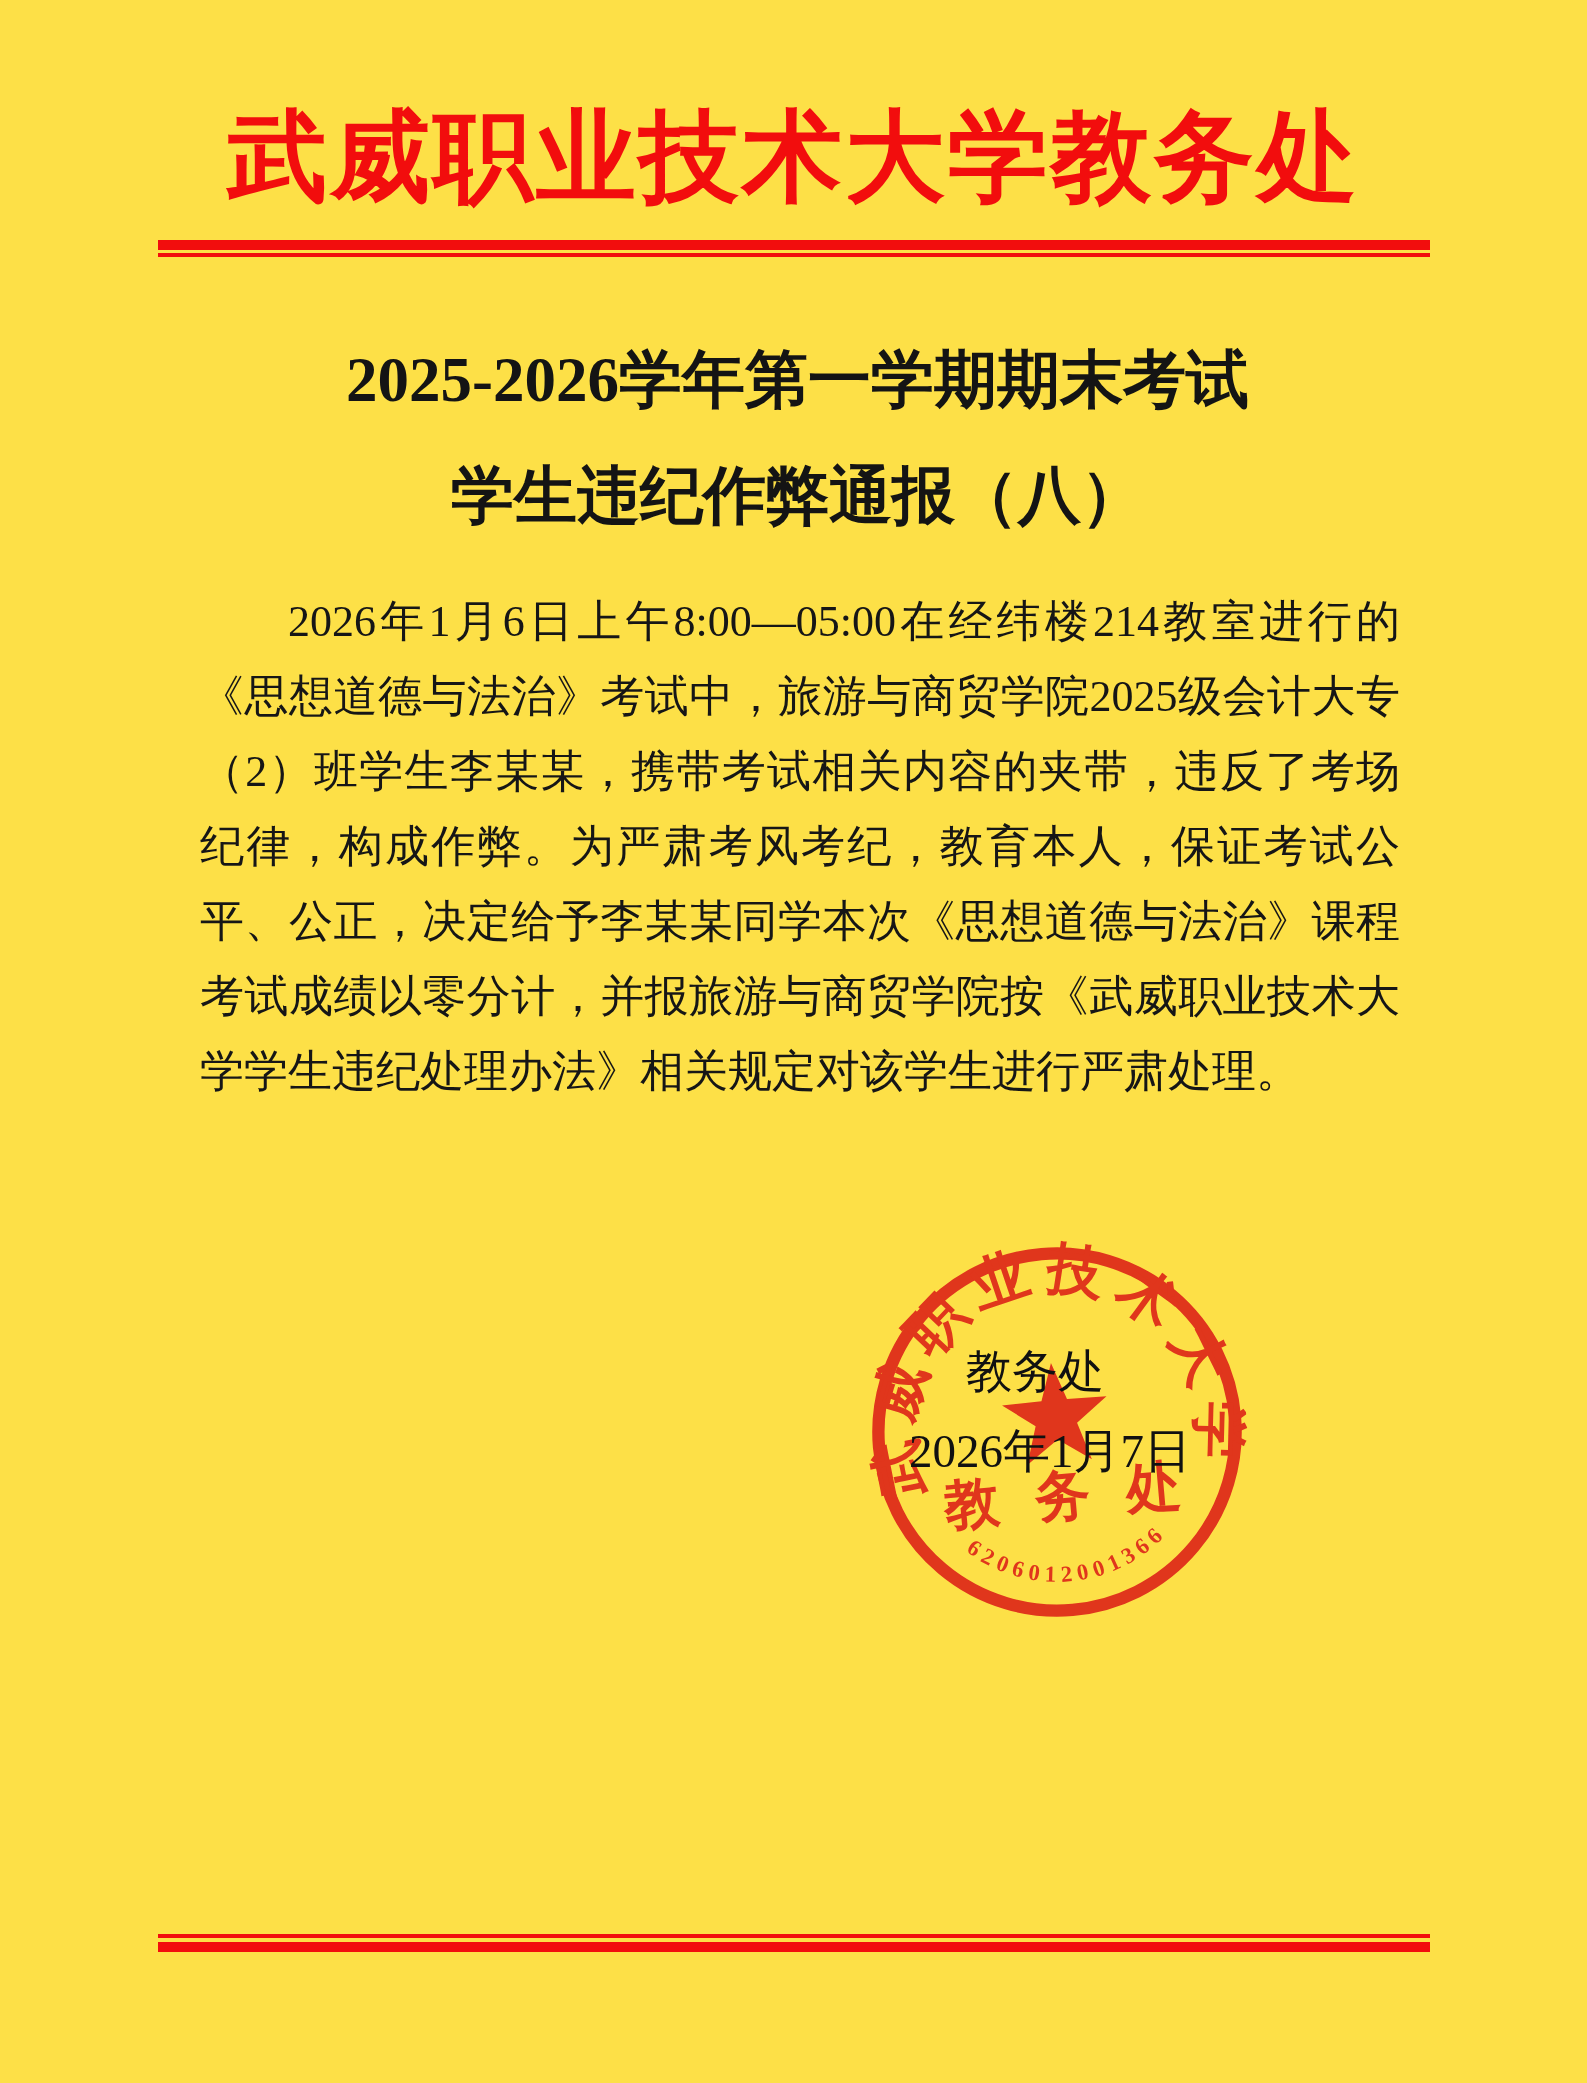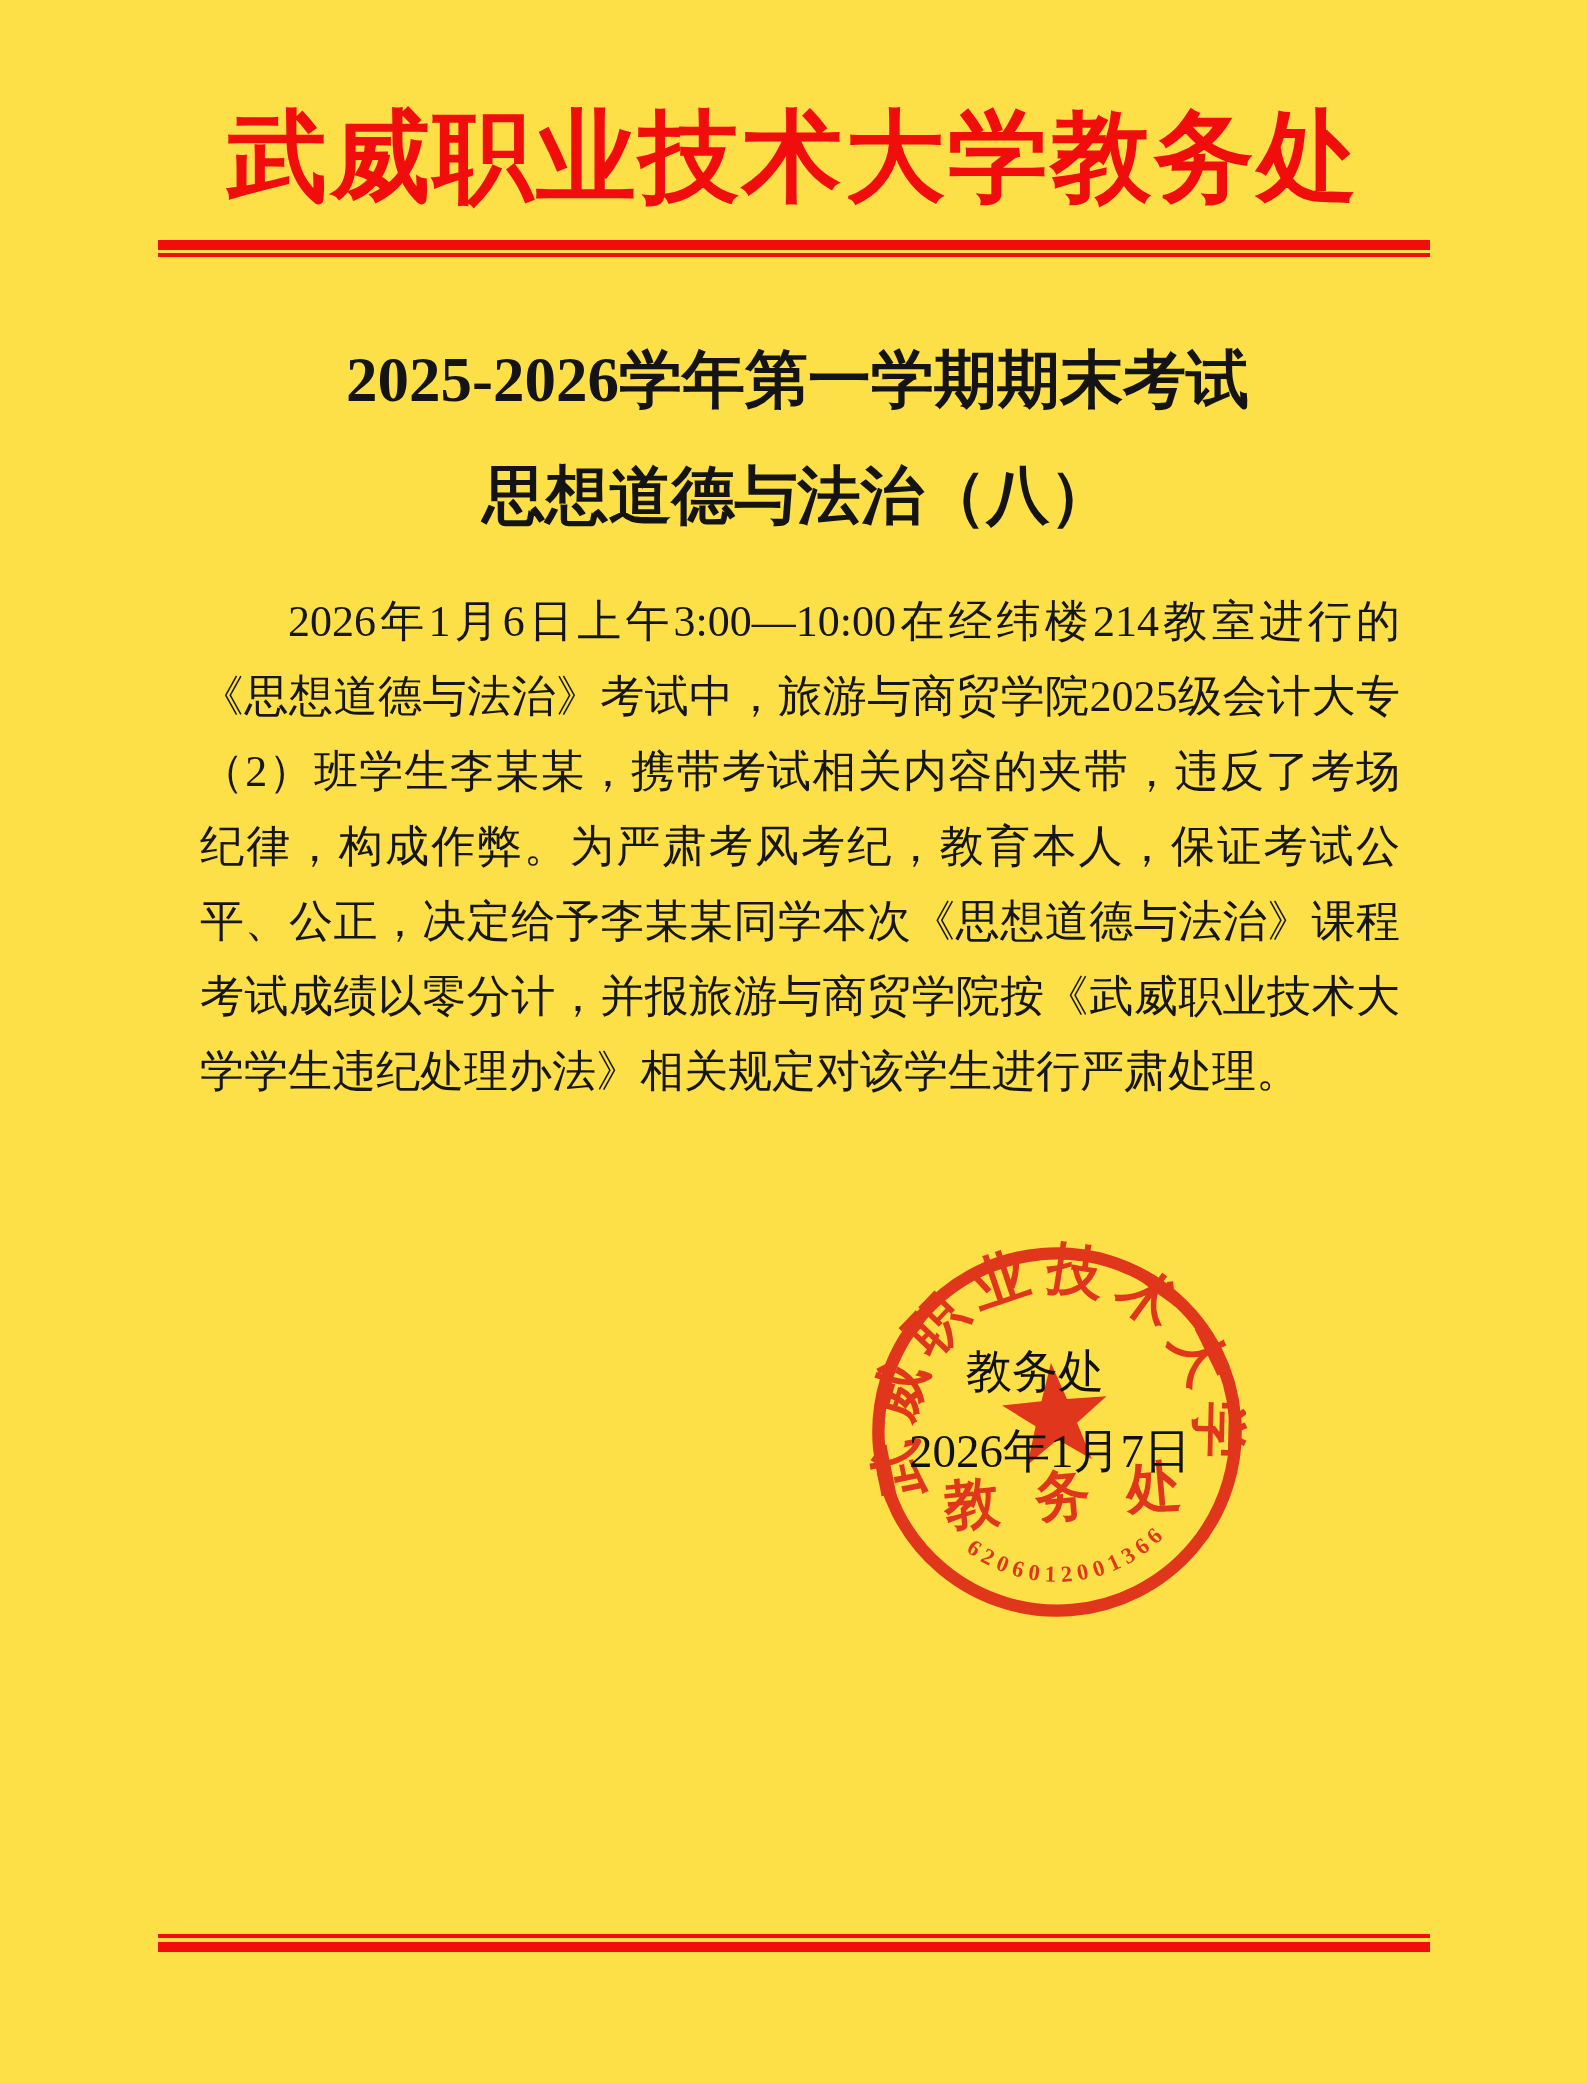--- a/index.html
+++ b/index.html
@@ -127,25 +127,25 @@
   <h1 class="masthead">武威职业技术大学教务处</h1>
 
   <div class="rule-top">
     <div class="thick"></div>
     <div class="gap"></div>
     <div class="thin"></div>
   </div>
 
   <h2 class="doc-title">
     <span>2025-2026学年第一学期期末考试</span><br>
-    <span>思想道德与法治（八）</span>
+    <span>学生违纪作弊通报（八）</span>
   </h2>
 
   <div class="doc-body">
-    <p>2026年1月6日上午3:00—10:00在经纬楼214教室进行的《思想道德与法治》考试中，旅游与商贸学院2025级会计大专（2）班学生李某某，携带考试相关内容的夹带，违反了考场纪律，构成作弊。为严肃考风考纪，教育本人，保证考试公平、公正，决定给予李某某同学本次《思想道德与法治》课程考试成绩以零分计，并报旅游与商贸学院按《武威职业技术大学学生违纪处理办法》相关规定对该学生进行严肃处理。</p>
+    <p>2026年1月6日上午8:00—05:00在经纬楼214教室进行的《思想道德与法治》考试中，旅游与商贸学院2025级会计大专（2）班学生李某某，携带考试相关内容的夹带，违反了考场纪律，构成作弊。为严肃考风考纪，教育本人，保证考试公平、公正，决定给予李某某同学本次《思想道德与法治》课程考试成绩以零分计，并报旅游与商贸学院按《武威职业技术大学学生违纪处理办法》相关规定对该学生进行严肃处理。</p>
   </div>
 
   <svg class="seal-svg" viewBox="0 0 400 400" xmlns="http://www.w3.org/2000/svg">
     <defs>
       <path id="sealRingPath" d="M 64,263 A 150,150 0 1 1 336,263" fill="none"></path>
       <path id="sealNumPath" d="M 71,291 A 158,158 0 0 0 329,291" fill="none"></path>
     </defs>
     <circle cx="200" cy="200" r="188" fill="none" stroke="#dd2418" stroke-width="13"></circle>
     <text font-size="60" font-weight="bold" fill="#dd2418" letter-spacing="12" text-anchor="middle">
       <textPath href="#sealRingPath" startOffset="50%">武威职业技术大学</textPath>

